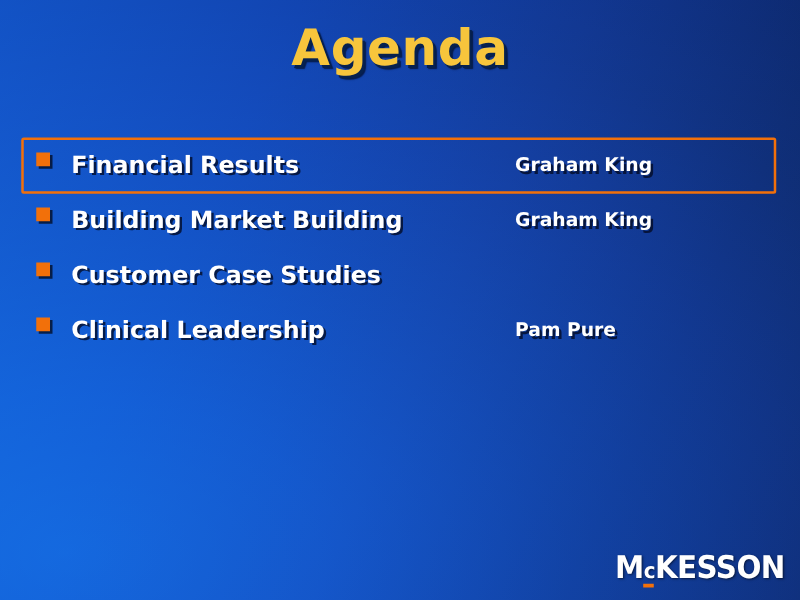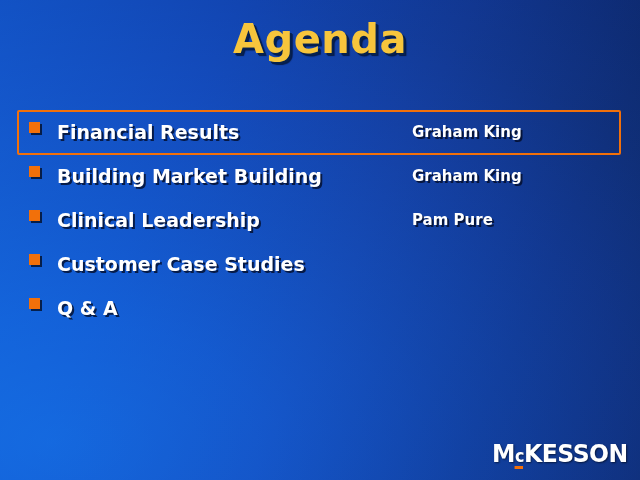--- a/index.html
+++ b/index.html
@@ -151,35 +151,30 @@
     </div>
 
     <div class="row">
       <span class="bullet"></span>
       <span class="topic">Building Market Building</span>
       <span class="presenter">Graham King</span>
     </div>
 
     <div class="row">
       <span class="bullet"></span>
-      <span class="topic">Clinical Leadership</span>
-      <span class="presenter">Pam Pure</span>
-    </div>
-
-    <div class="row">
-      <span class="bullet"></span>
       <span class="topic">Customer Case Studies</span>
       <span class="presenter"></span>
     </div>
 
     <div class="row">
       <span class="bullet"></span>
-      <span class="topic">Q &amp; A</span>
-      <span class="presenter"></span>
+      <span class="topic">Clinical Leadership</span>
+      <span class="presenter">Pam Pure</span>
     </div>
+
 
   </div>
 
   <div class="logo">
     <span class="lg-m">M</span><span class="lg-c">c</span><span class="lg-rest">KESSON</span>
   </div>
 
 </div>
 
 </body></html>

